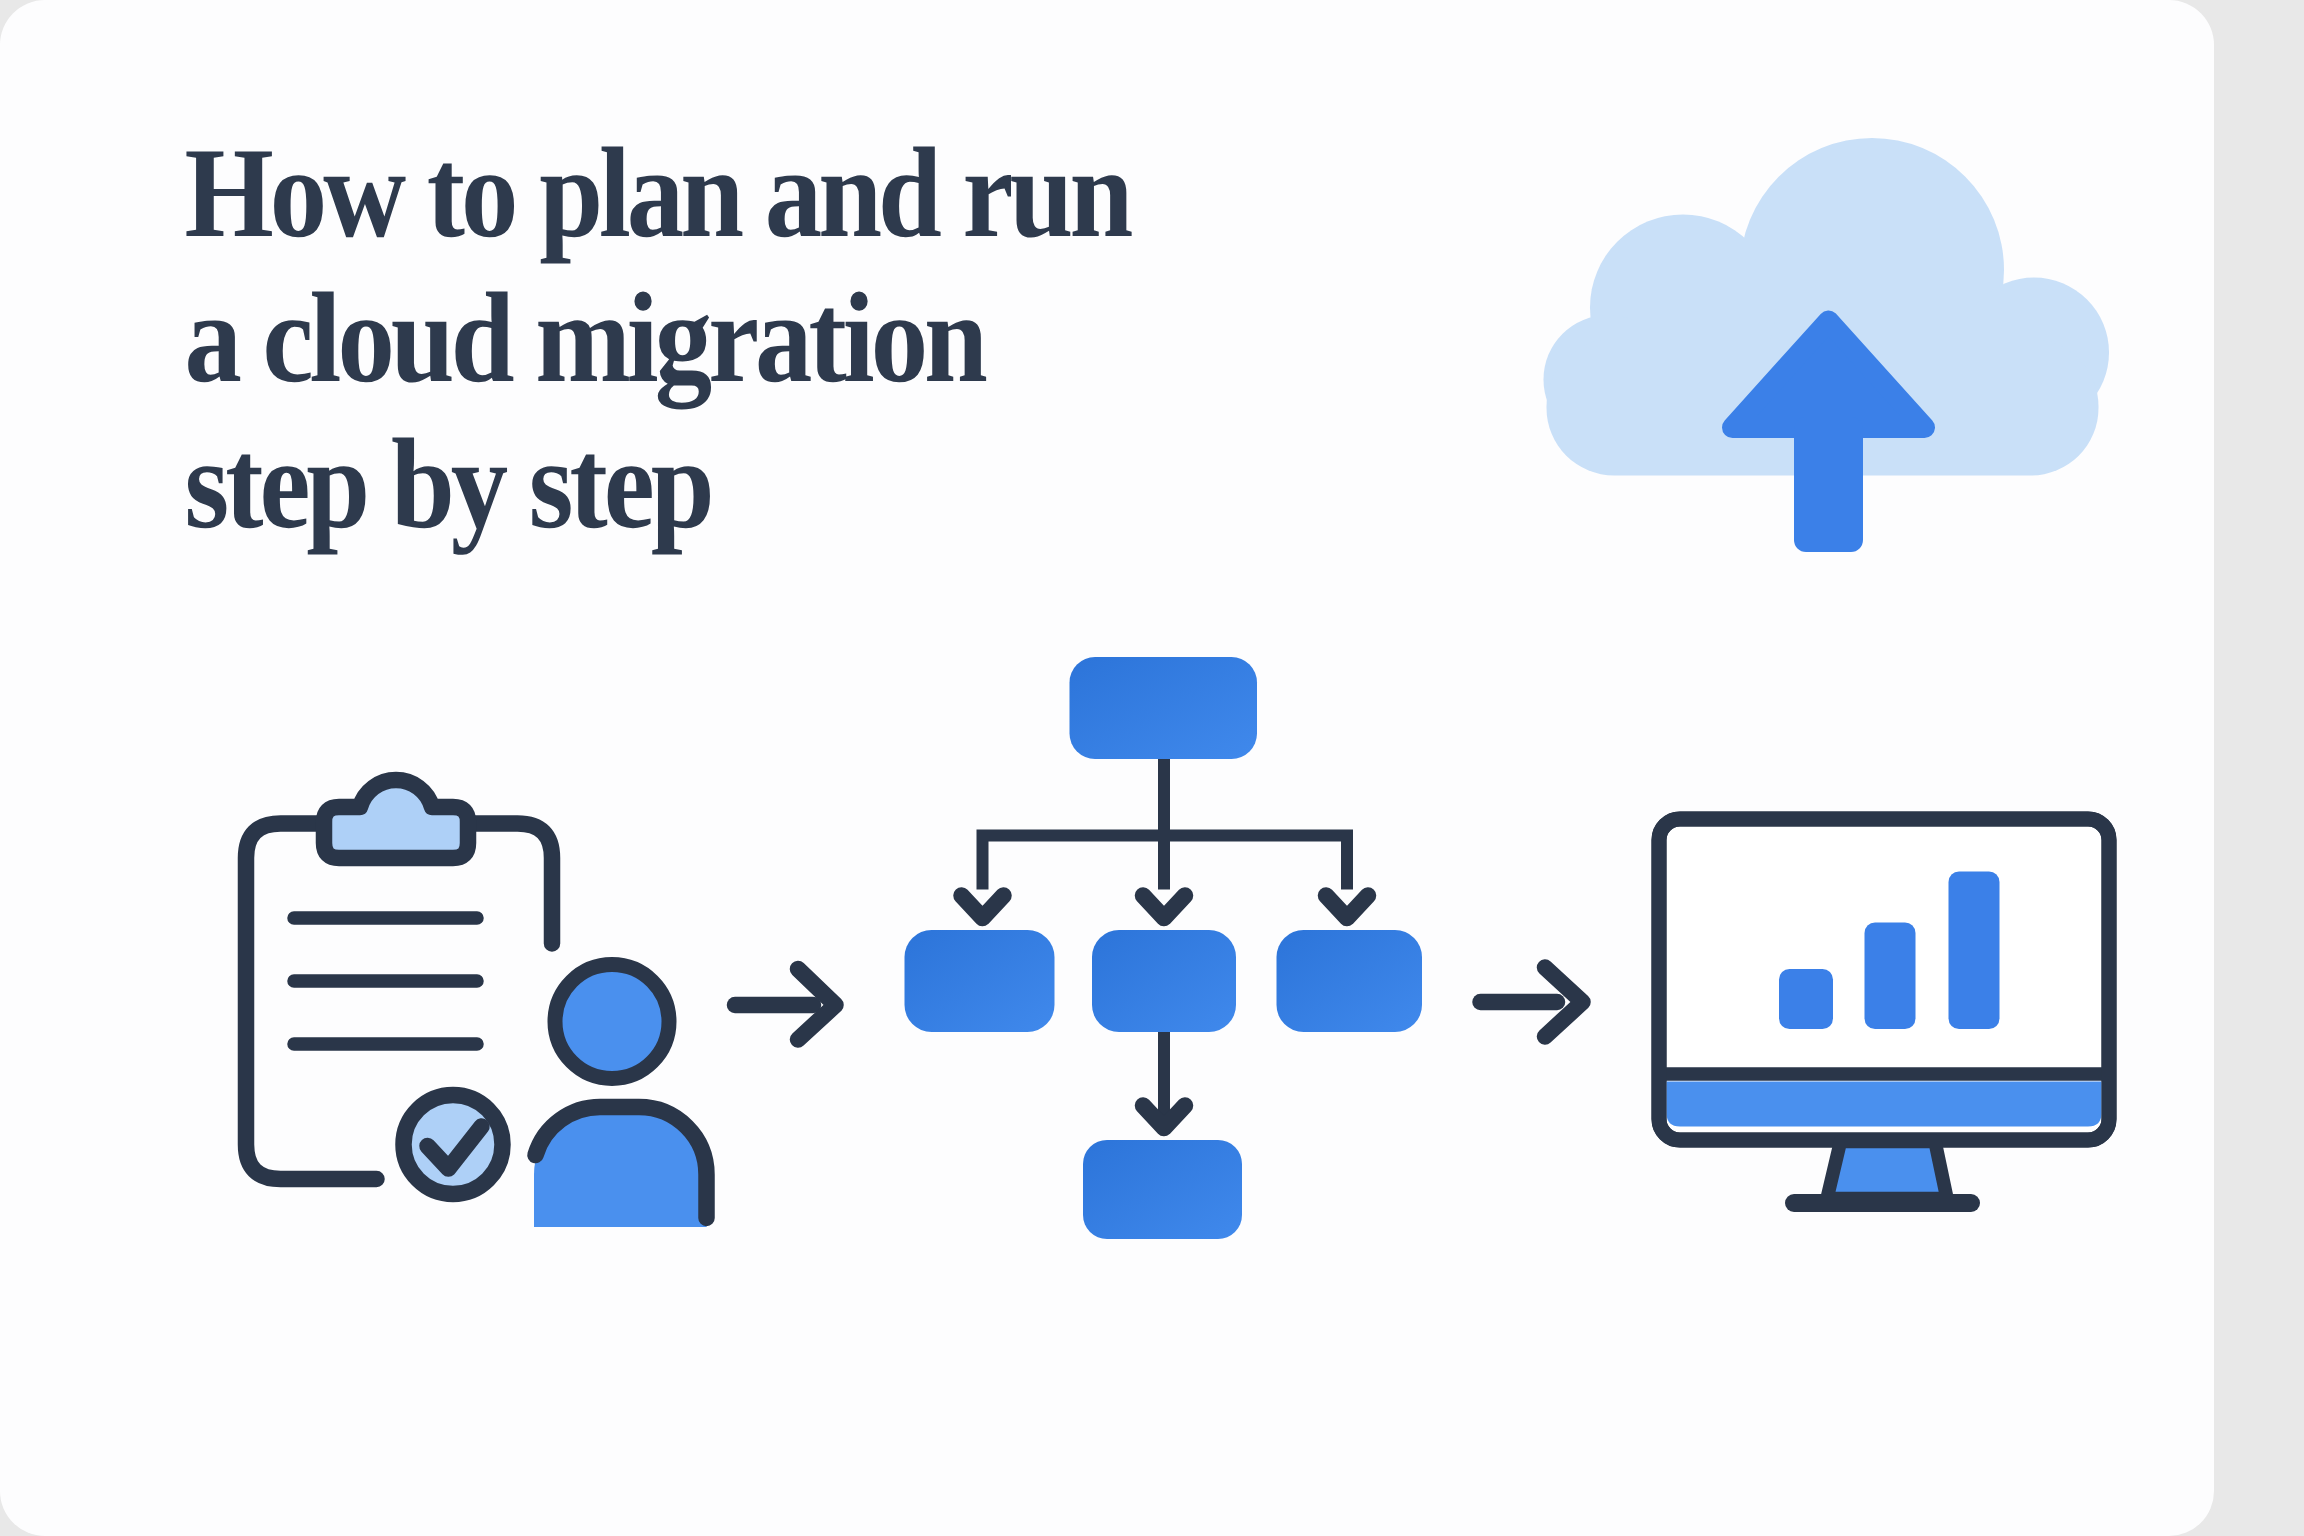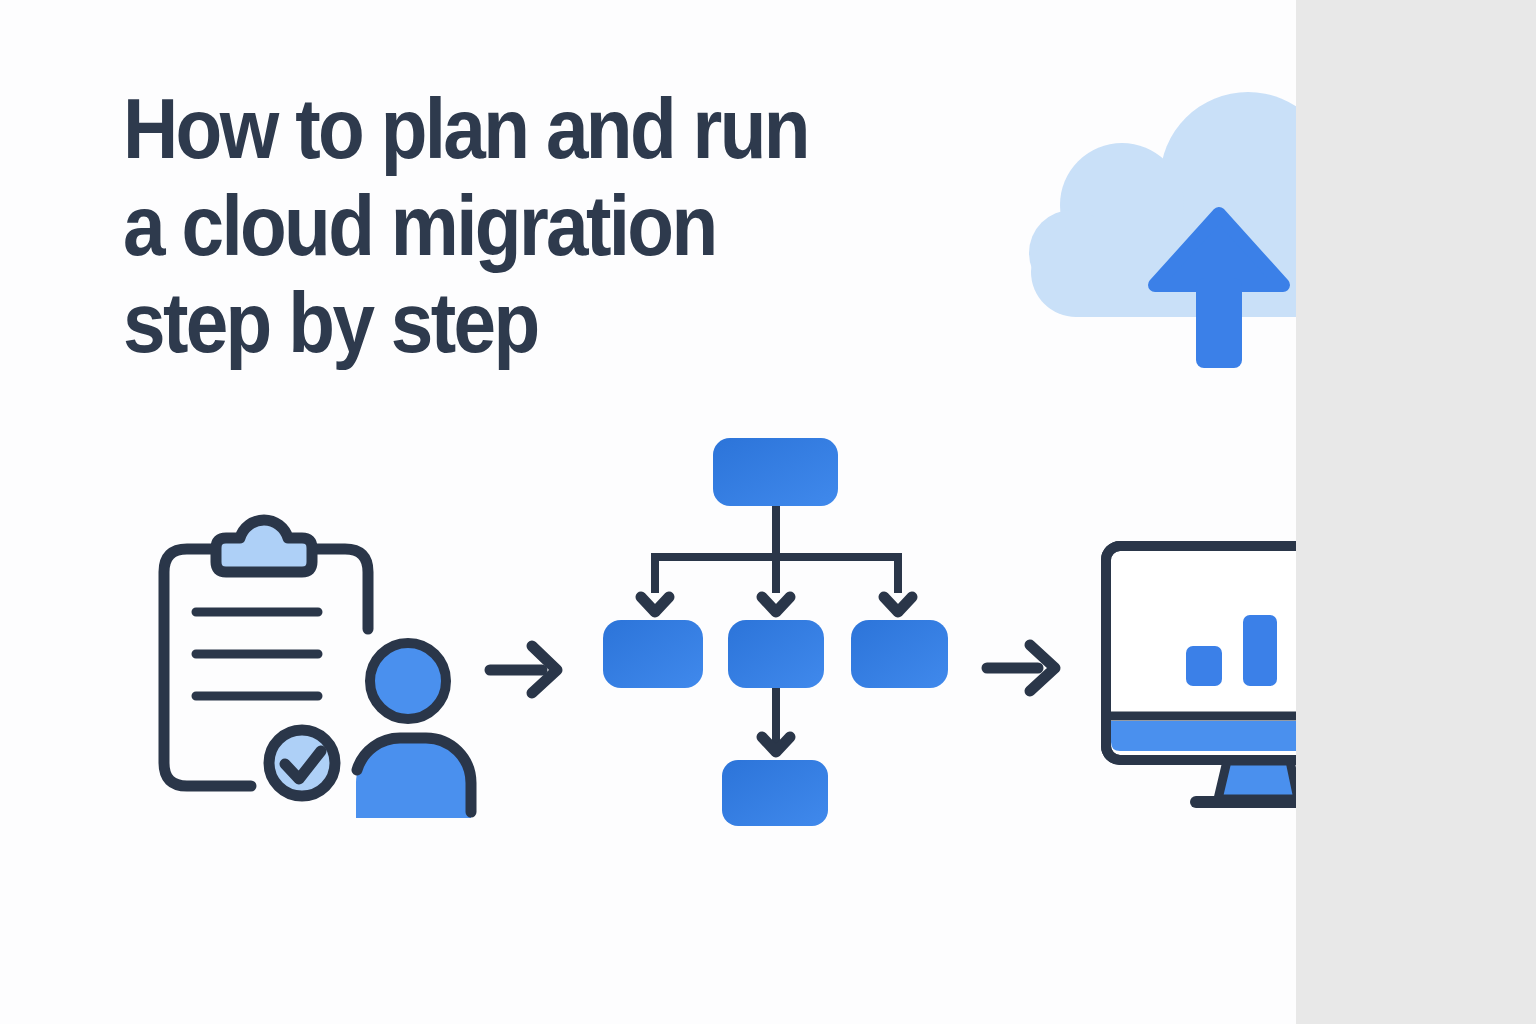--- a/index.html
+++ b/index.html
@@ -1,19 +1,20 @@
 <!DOCTYPE html>
 <html style="--bg: #fdfdfe; --title: #2e3a4d; --navy: #2a3649; --blue: #3b80e8; --blue-medium: #4a90ee; --blue-light: #aed0f7; --blue-pale: #c9e0f8; --node-dark: #2c74d9; --node-light: #4089ec;"><head>
 <meta charset="utf-8">
 <style>
   html,body{margin:0;padding:0;background:#e8e8e8;}
   .canvas{
-    position:relative;width:1296px;height:1024px;overflow:hidden;
+    position:relative;width:1476px;height:1024px;overflow:hidden;
     background:var(--bg,#fdfdfe);
-    font-family:Liberation Sans, sans-serif;
+    font-family:Liberation Serif, serif;
+    border-radius:30px;
   }
   .title{
     position:absolute;left:123px;top:80px;margin:0;
     font-size:86px;line-height:97px;font-weight:700;letter-spacing:-3px;
     color:var(--title,#2e3a4d);
     transform:scaleX(0.89);transform-origin:left top;
     white-space:pre;
   }
   .art{position:absolute;left:0;top:0;}
   

